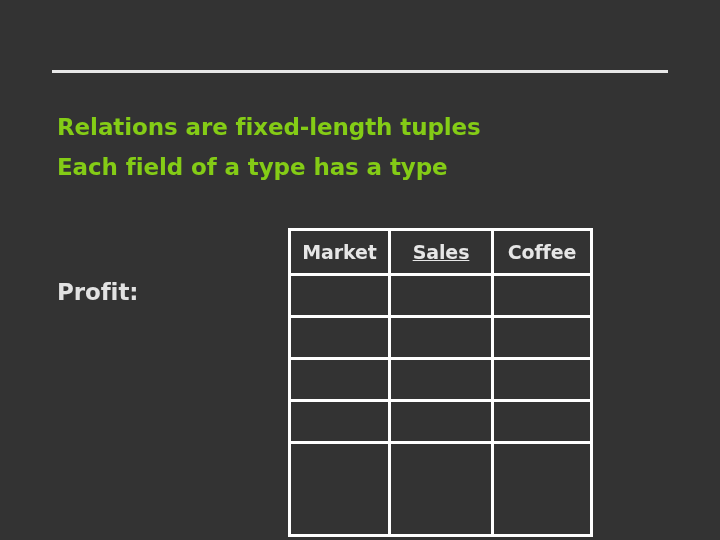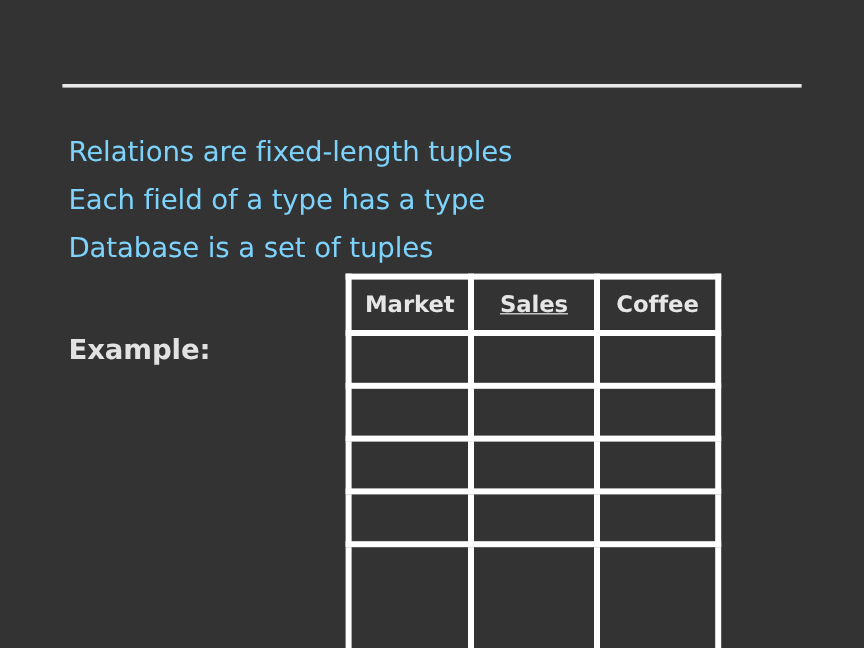--- a/index.html
+++ b/index.html
@@ -42,22 +42,22 @@
   
   .body-list {
     position: absolute;
     left: 57px;
     top: 107px;
     width: 470px;
   }
   .body-line {
     font-size: 23px;
     line-height: 40px;
-    font-weight: normal;
-    color: #7dd3fc;
+    font-weight: bold;
+    color: #84cc16;
     letter-spacing: -0.1px;
     white-space: nowrap;
   }
 
   
   .example-block {
     position: absolute;
     left: 57px;
     top: 273px;
     width: 210px;
@@ -75,21 +75,21 @@
   .relation-table {
     position: absolute;
     left: 288px;
     top: 228px;
     width: 293px;
     border-collapse: collapse;
     table-layout: fixed;
   }
   .relation-table td,
   .relation-table th {
-    border: 5px solid #ffffff;
+    border: 3px solid #ffffff;
     padding: 0;
     text-align: center;
     vertical-align: middle;
   }
   .relation-table th {
     height: 42px;
     font-size: 19px;
     font-weight: bold;
     color: #e6e6e6;
     letter-spacing: -0.1px;
@@ -105,25 +105,24 @@
 <body>
 
 <div class="slide">
 
 
   <div class="title-rule"></div>
 
   <div class="body-list">
     <div class="body-line">Relations are fixed-length tuples</div>
     <div class="body-line">Each field of a type has a type</div>
-    <div class="body-line">Database is a set of tuples</div>
   </div>
 
   <div class="example-block">
-    <div class="example-line">Example:</div>
+    <div class="example-line">Profit:</div>
   </div>
 
   <table class="relation-table">
     <thead>
       <tr>
         <th class="col-market">Market</th>
         <th class="col-sales">Sales</th>
         <th class="col-profit">Coffee</th>
       </tr>
     </thead>

